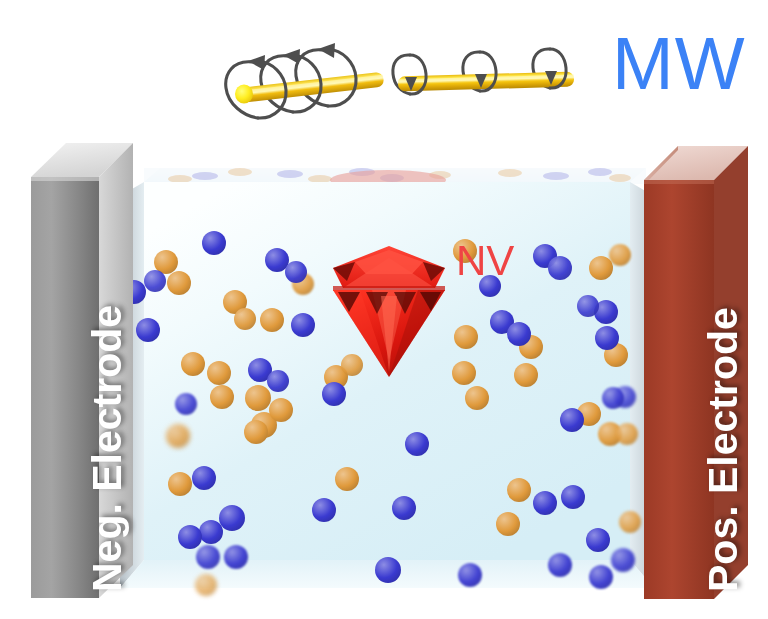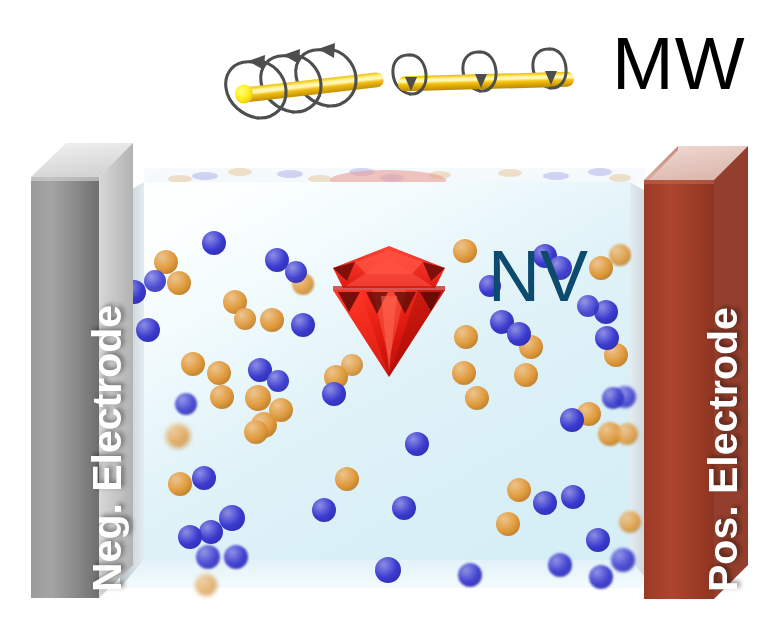--- a/index.html
+++ b/index.html
@@ -25,21 +25,21 @@
     left: 0; top: 0;
     width: 768px; height: 140px;
   }
   #mw-label {
     position: absolute;
     left: 612px;
     top: 27px;
     font-size: 74px;
     font-weight: 400;
     letter-spacing: 1px;
-    color: #000000;
+    color: #3b82f6;
     line-height: 1;
     white-space: nowrap;
     font-family: "Liberation Sans", sans-serif;
   }
 
   
   #cell {
     position: absolute;
     left: 0; top: 0;
     width: 768px; height: 619px;
@@ -84,25 +84,25 @@
   #pos-label {
     font-size: 41px;
     left: 700px;
     top: 592px;
     transform: rotate(-90deg);
   }
 
   
   #nv-label {
     position: absolute;
-    left: 488px;
+    left: 456px;
     top: 240px;
-    font-size: 72px;
+    font-size: 42px;
     font-weight: 400;
-    color: #0c4a6e;
+    color: #ef4444;
     line-height: 1;
     font-family: "Liberation Sans", sans-serif;
   }
 </style>
 </head>
 <body>
 
 <div id="stage">
 
   <div id="mw-group">

